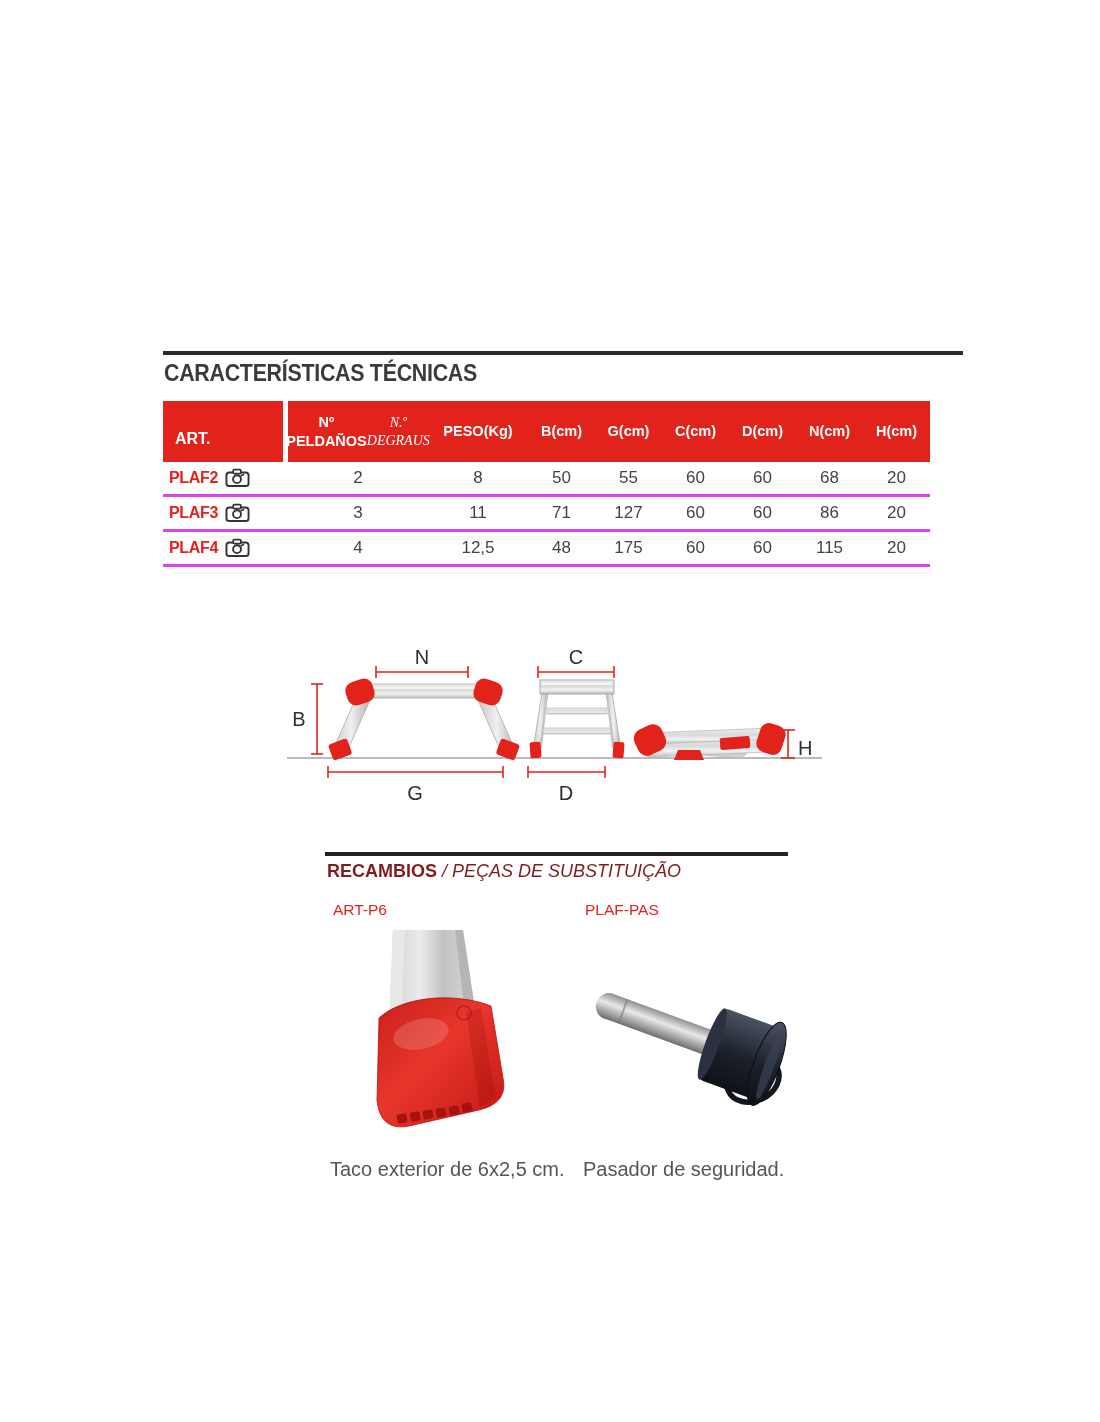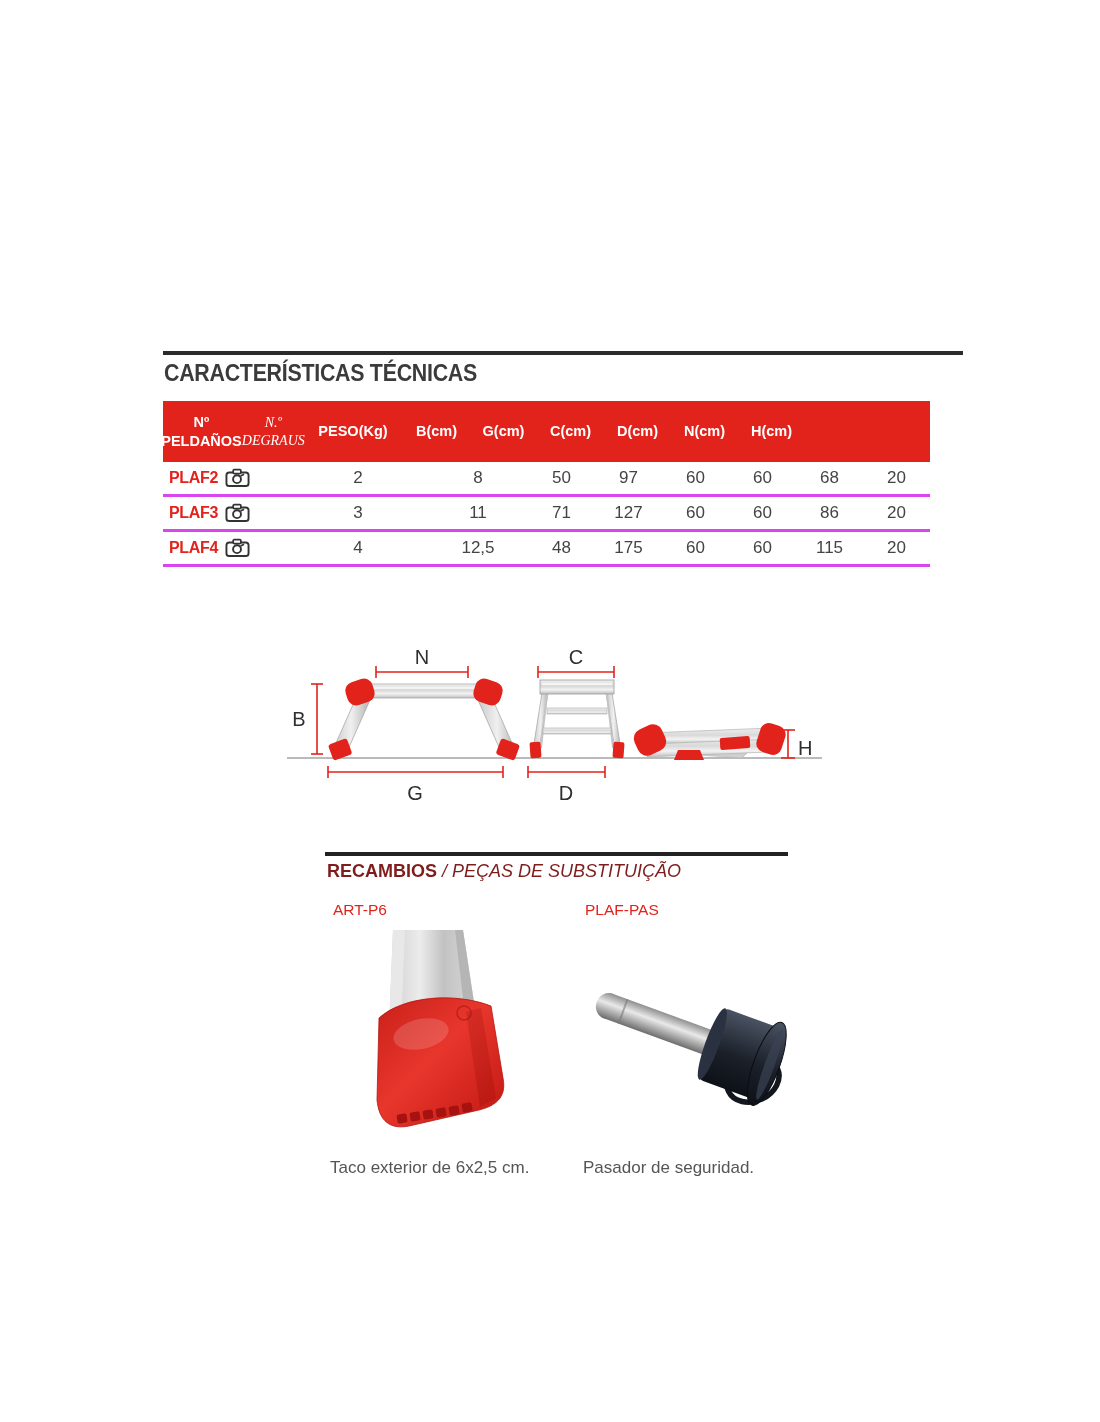--- a/index.html
+++ b/index.html
@@ -35,32 +35,35 @@
   svg text{font-family:"Liberation Sans","DejaVu Sans",sans-serif;}
   .dim-label{font-size:20px;fill:#2f2f2f;}
 
   
   .rule-mid{left:325px;top:852px;width:463px;height:3.5px;background:#222;}
   .recambios-title{left:327px;top:861px;font-size:18px;color:#7f1d1d;white-space:nowrap;}
   .recambios-title .es{font-weight:bold;}
   .recambios-title .sep{margin:0 5px;font-style:italic;}
   .recambios-title .pt{font-style:italic;}
   .part-code{font-size:15.5px;font-weight:normal;color:var(--red);}
-  .part-caption{font-size:17px;color:#555;}
+  .part-caption{font-size:20px;color:#555;}
 </style>
 </head>
 <body>
 
 <div class="page" style="--red:#e2231c;">
 
   <div class="abs rule-top"></div>
   <div class="abs page-title">CARACTERÍSTICAS TÉCNICAS</div>
 
   <div class="abs tbl">
     <div class="thead">
+      <div class="th-art">
+        <span>ART.</span>
+      </div>
       <div class="th-main">
         <div class="hcol col-steps">
           <span>Nº PELDAÑOS</span>
           <span class="sub-it">N.º DEGRAUS</span>
         </div>
         <div class="hcol col-peso">
           <span>PESO</span>
           <span class="sub">(Kg)</span>
         </div>
         <div class="hcol col-dim">
@@ -98,21 +101,21 @@
             <rect x="1.5" y="4.2" width="23" height="14.2" rx="3" fill="none" stroke="#333" stroke-width="2"></rect>
             <rect x="8.5" y="1.4" width="8" height="4" rx="1" fill="#fff" stroke="#333" stroke-width="1.8"></rect>
             <circle cx="12.5" cy="11.2" r="4.1" fill="none" stroke="#333" stroke-width="2"></circle>
             <line x1="16.2" y1="8" x2="19.8" y2="6" stroke="#333" stroke-width="1.8"></line>
           </svg>
         </span>
       </div>
       <div class="td steps">2</div>
       <div class="td peso">8</div>
       <div class="td dim">50</div>
-      <div class="td dim">97</div>
+      <div class="td dim">55</div>
       <div class="td dim">60</div>
       <div class="td dim">60</div>
       <div class="td dim">68</div>
       <div class="td dim">20</div>
     </div>
 
     <div class="trow">
       <div class="td-art">
         <span class="art-code">PLAF3</span>
         <span class="cam">

